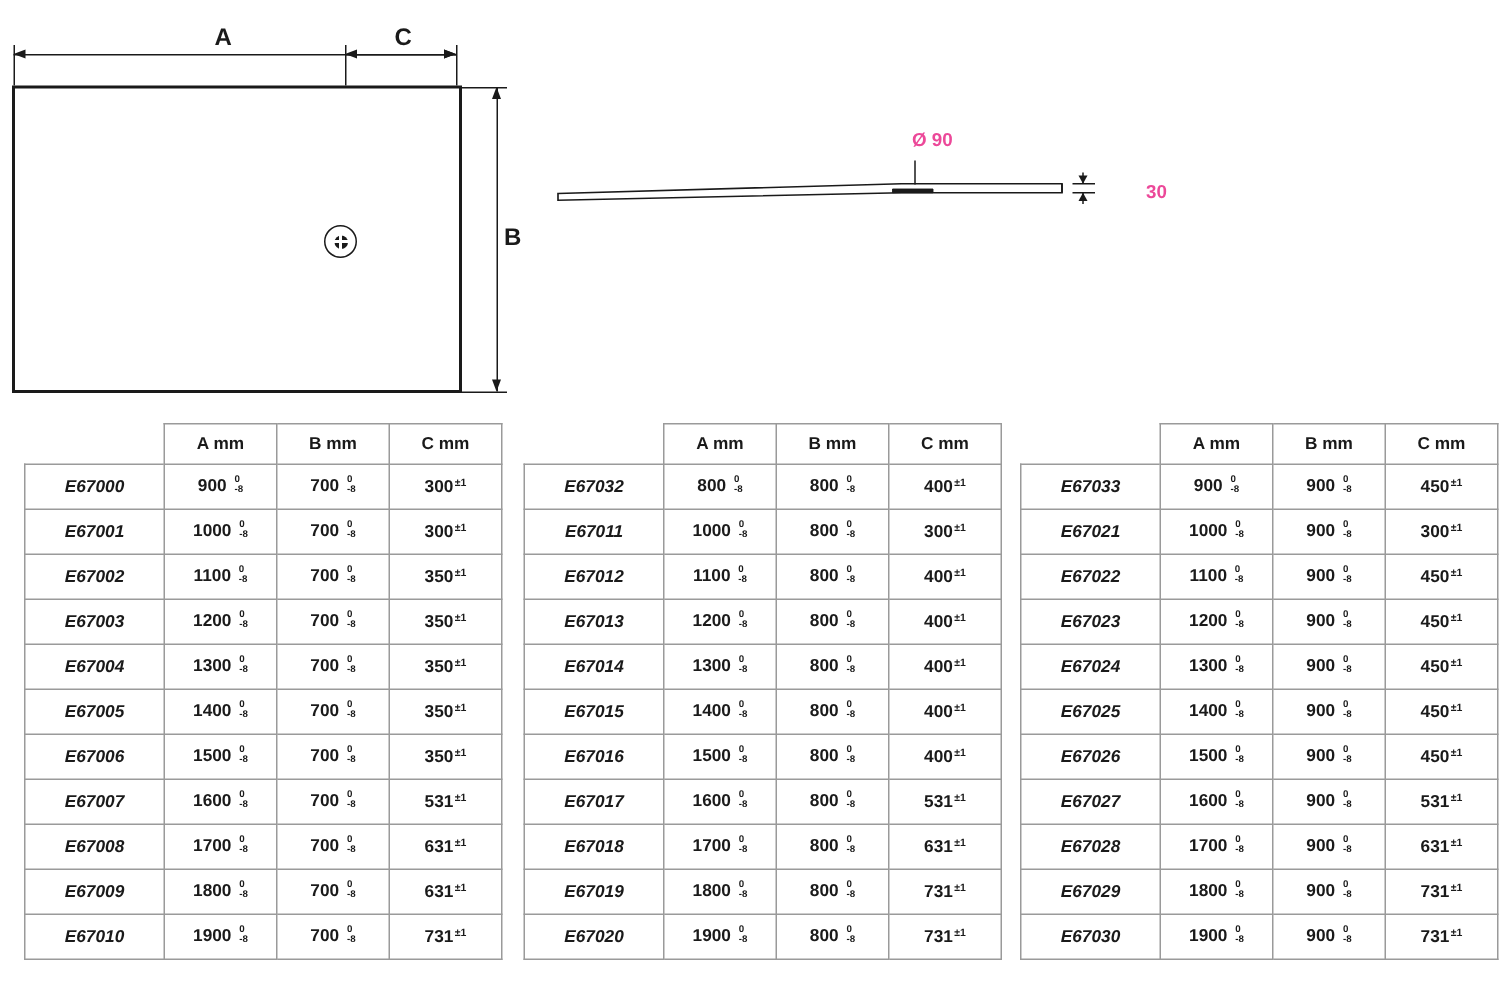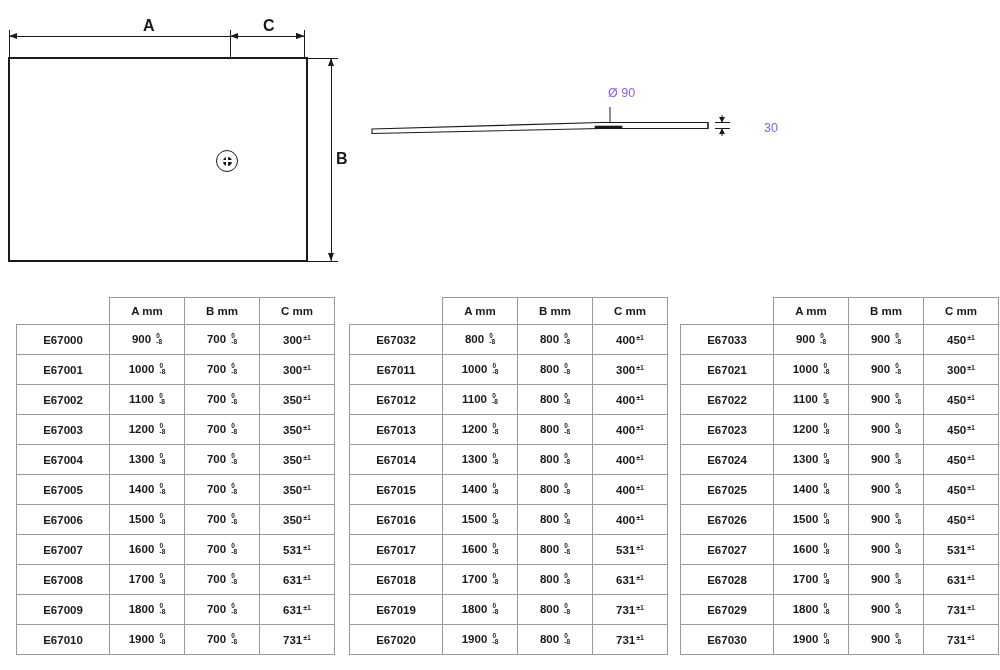--- a/index.html
+++ b/index.html
@@ -106,56 +106,55 @@
     position: absolute;
     font-size: 16px;
     font-weight: 700;
     color: #1a1a1a;
     letter-spacing: .2px;
     white-space: nowrap;
   }
   .dim-label-small {
     position: absolute;
     font-size: 12.5px;
-    font-weight: 400;
-    color: #8b5cf6;
+    font-weight: 700;
+    color: #ec4899;
     white-space: nowrap;
   }
 
   
   .section-wrap {
     position: absolute;
     left: 370px;
     top: 95px;
     width: 360px;
     height: 70px;
   }
 
   
   .tbl {
     position: absolute;
     border-collapse: collapse;
     font-size: 11.5px;
-    margin-top: 15px;
   }
   .tbl td, .tbl th {
     border: 1px solid #9a9a9a;
     padding: 0;
     height: 29px;
     text-align: center;
     font-weight: 700;
     color: #1a1a1a;
     background: #ffffff;
   }
   .tbl th {
     font-size: 11.5px;
     font-weight: 700;
     height: 26px;
   }
-  .col-code { width: 92px; text-align: center; }
+  .col-code { width: 92px; text-align: center; font-style: italic; }
   .col-val  { width: 74px; }
   .hdr-blank { border: none !important; background: transparent !important; }
 
   .val {
     display: inline-block;
     position: relative;
     white-space: nowrap;
     font-size: 11.5px;
     font-weight: 700;
   }

